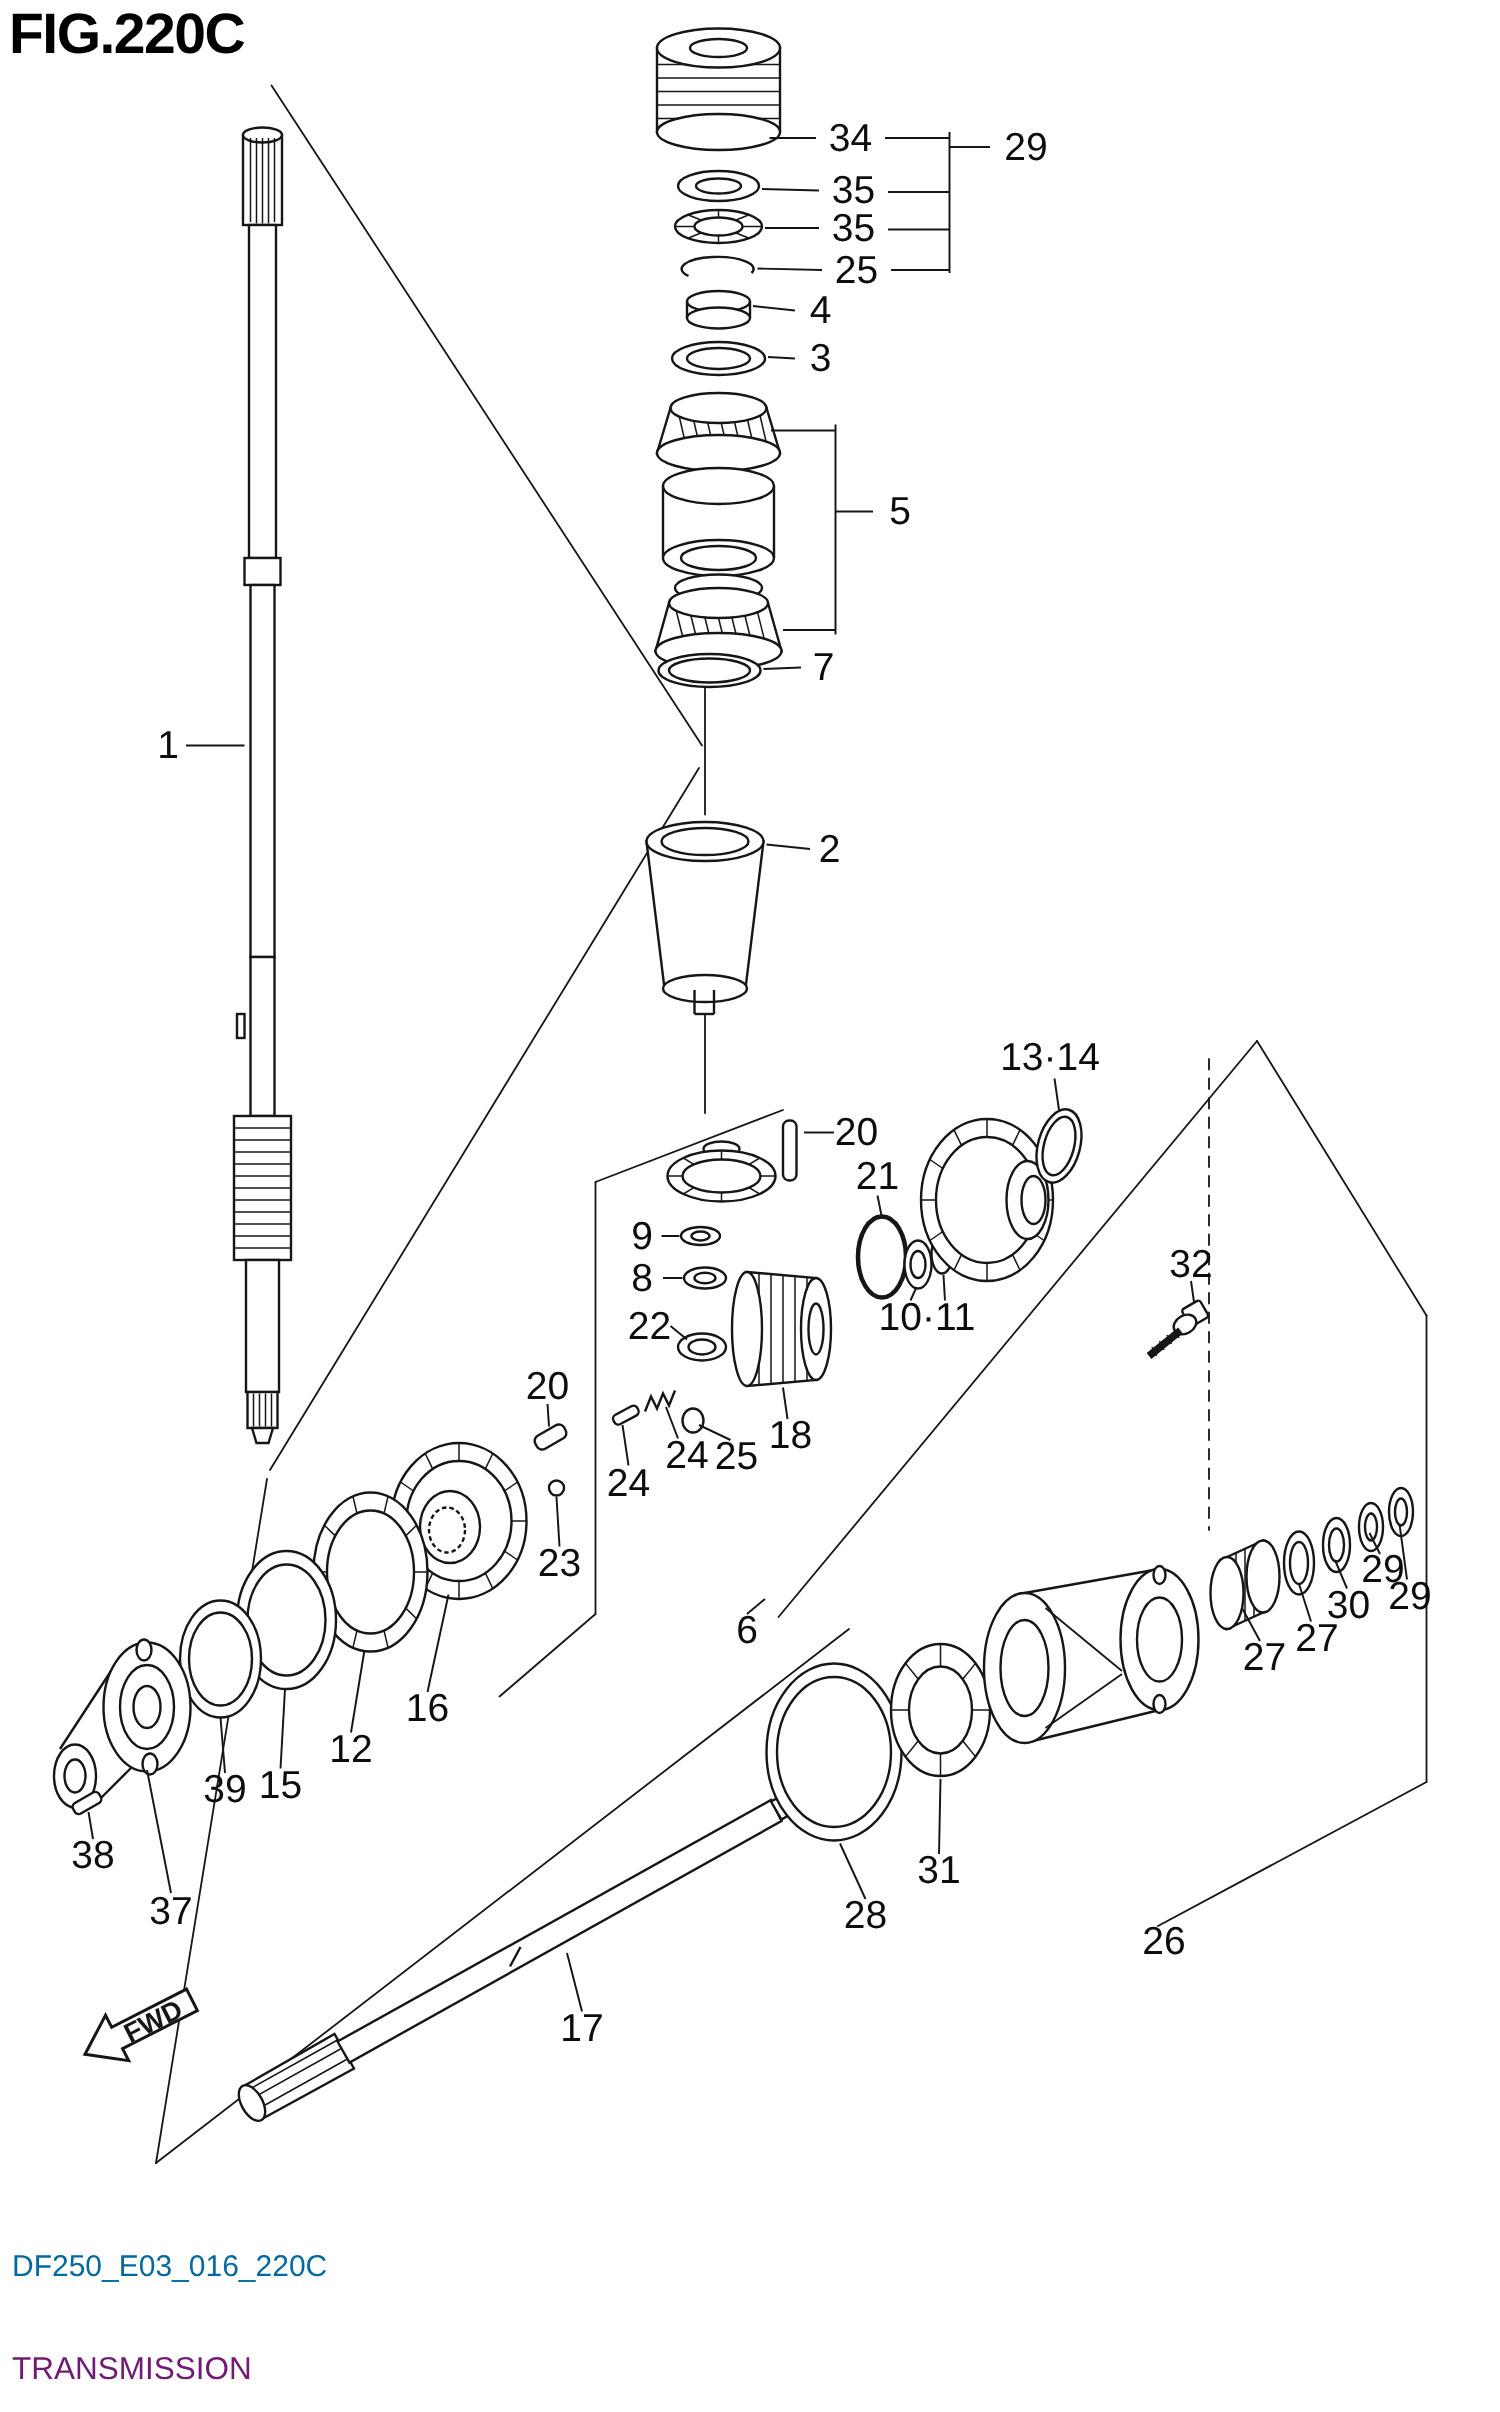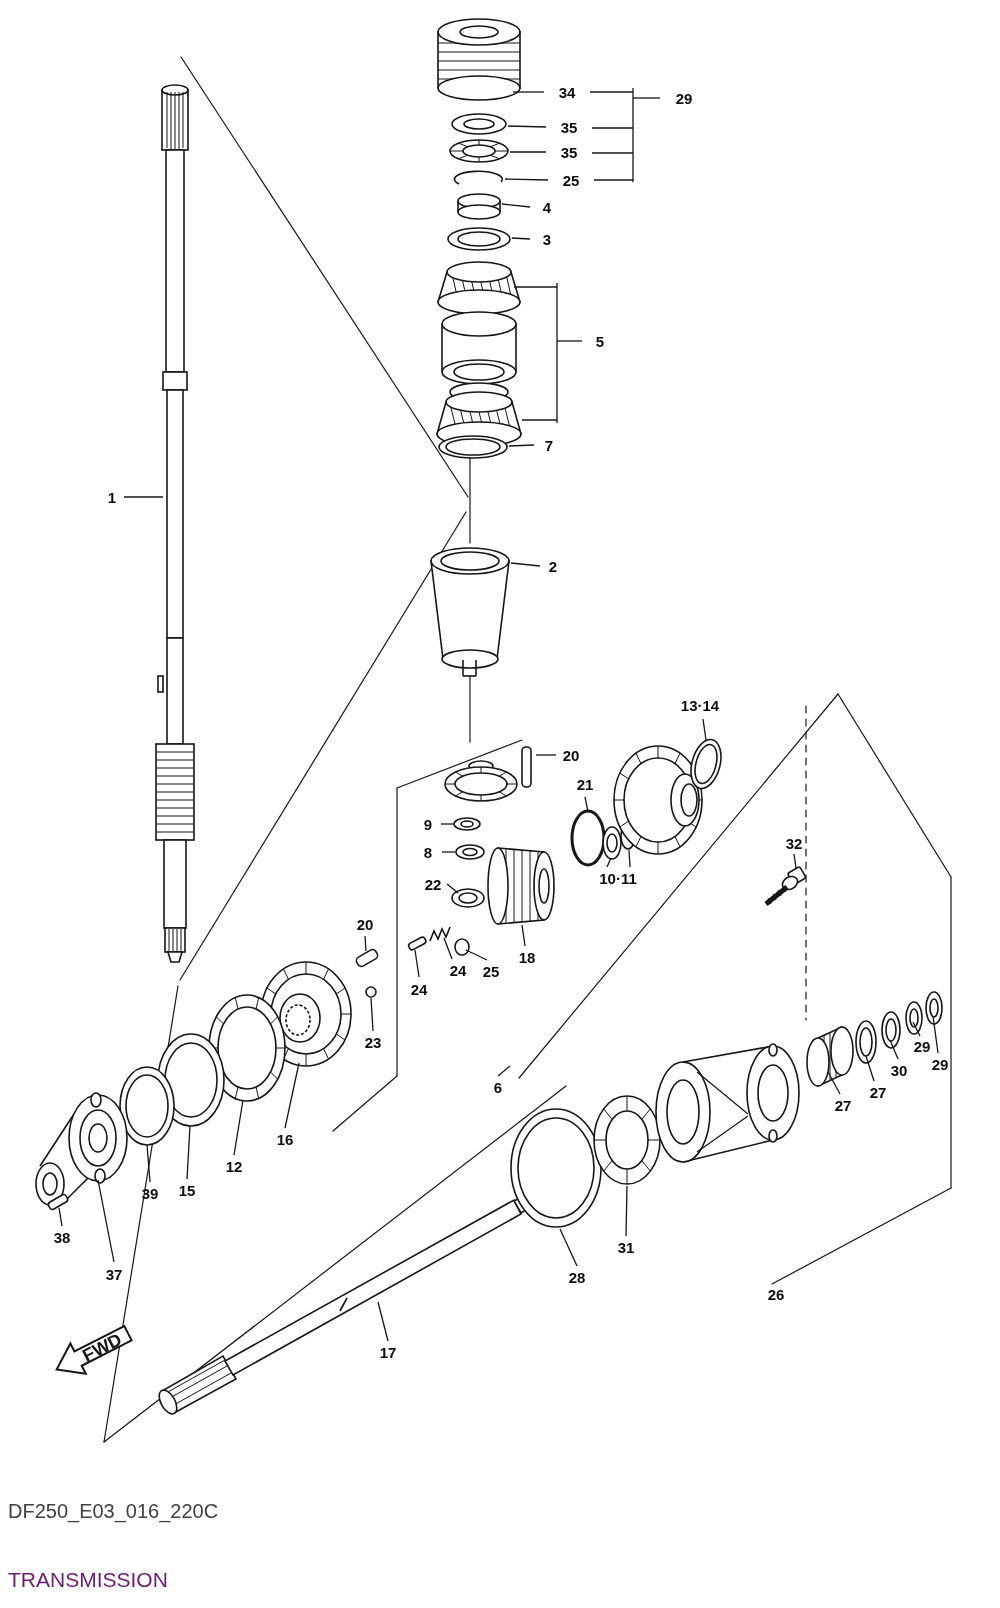--- a/index.html
+++ b/index.html
@@ -1,23 +1,23 @@
 <!DOCTYPE html>
 <html><head>
 <meta charset="utf-8">
 <style>
   html,body{margin:0;padding:0;background:#fff}
   .stage{position:relative;width:1000px;height:1608px;background:#fff;
          font-family:"Liberation Sans",sans-serif;overflow:hidden}
   .stage svg{position:absolute;left:0;top:0}
-  .lbl{position:absolute;transform:translate(-50%,-50%);font-weight:700;
-       font-size:15px;color:#0d0d0d;white-space:nowrap}
+  .lbl{position:absolute;transform:translate(-50%,-50%);font-weight:400;
+       font-size:26px;color:#0d0d0d;white-space:nowrap}
   .title{position:absolute;left:6px;top:2px;font-size:38px;font-weight:800;
          color:#000;letter-spacing:-1px}
-  .code{position:absolute;left:8px;top:1500px;font-size:20px;color:#404040}
+  .code{position:absolute;left:8px;top:1500px;font-size:20px;color:#0369a1}
   .caption{position:absolute;left:8px;top:1568px;font-size:21px;color:#701a75}
 </style>
 </head>
 <body>
 
 <div class="stage">
 
 <svg width="1000" height="1608" viewBox="0 0 1000 1608">
   <g fill="none" stroke="#161616" stroke-width="1.2" stroke-linecap="round">
     <line x1="181" y1="57" x2="468" y2="497"></line>
@@ -410,20 +410,21 @@
     <line x1="114" y1="1262" x2="98" y2="1180"></line>
     <line x1="388" y1="1341" x2="378" y2="1302"></line>
   </g>
 
   <g transform="rotate(-27 95 1350)" stroke="#161616" stroke-width="2" fill="#fff">
     <polygon points="52,1350 76,1333 76,1342 132,1342 132,1358 76,1358 76,1367"></polygon>
     <text x="82" y="1357" font-size="18" font-weight="bold" fill="#161616" stroke="none" font-family="Liberation Sans, sans-serif">FWD</text>
   </g>
 </svg>
 
+<div class="title">FIG.220C</div>
 
 <div class="lbl" style="left:567px;top:92px">34</div>
 <div class="lbl" style="left:684px;top:98px">29</div>
 <div class="lbl" style="left:569px;top:127px">35</div>
 <div class="lbl" style="left:569px;top:152px">35</div>
 <div class="lbl" style="left:571px;top:180px">25</div>
 <div class="lbl" style="left:547px;top:207px">4</div>
 <div class="lbl" style="left:547px;top:239px">3</div>
 <div class="lbl" style="left:600px;top:341px">5</div>
 <div class="lbl" style="left:549px;top:445px">7</div>

